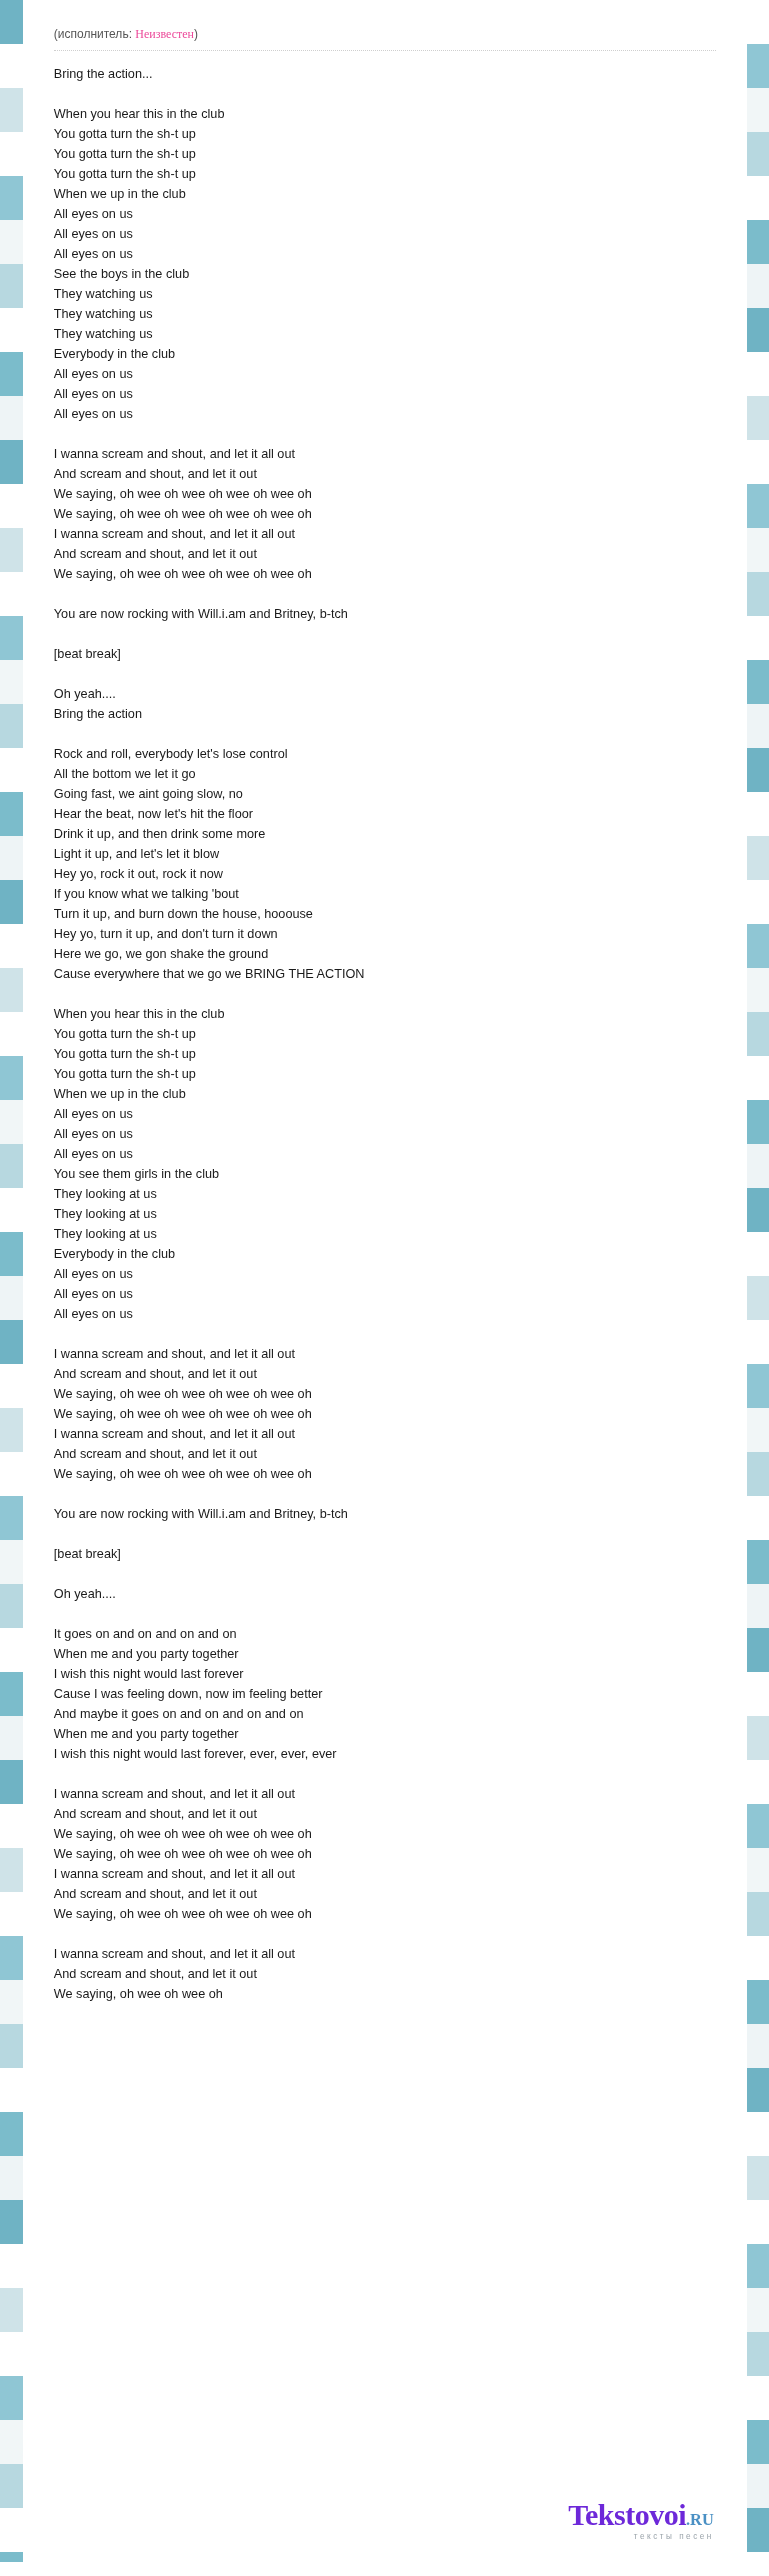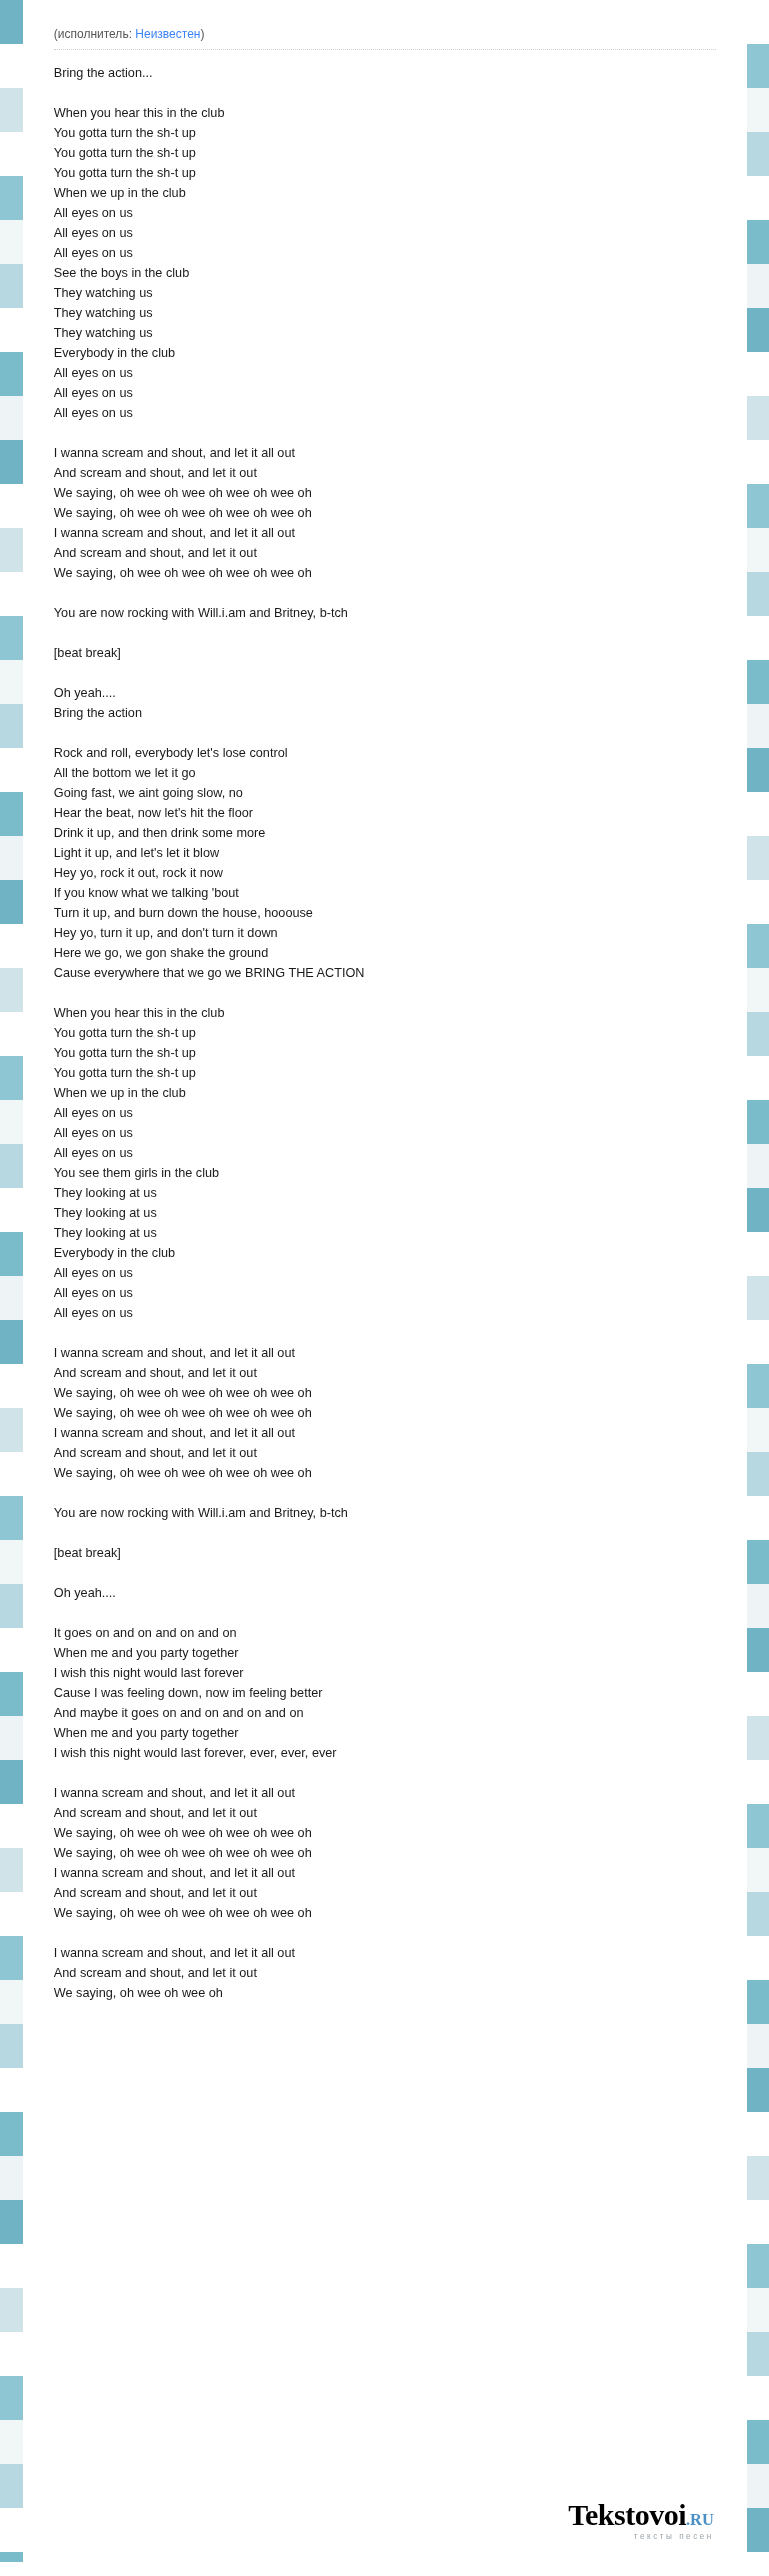--- a/index.html
+++ b/index.html
@@ -60,22 +60,23 @@
   }
 
   .artist-line {
     font-size: 12px;
     color: #555555;
     padding-bottom: 7.7px;
     border-bottom: 1px dotted #cfcfcf;
     margin-bottom: 13.5px;
   }
   .artist-link {
-    color: #3b82f6;
+    color: #ec4899;
     text-decoration: none;
+    font-family: Liberation Serif, serif;
   }
 
   .lyrics {
     font-size: 12.7px;
     line-height: 20px;
     color: #1a1a1a;
     white-space: pre-wrap;
     margin: 0;
     font-family: "Liberation Sans", sans-serif;
   }
@@ -84,21 +85,21 @@
   .logo-box {
     position: absolute;
     right: 27px;
     bottom: 17.3px;
     text-align: right;
     line-height: 1;
   }
   .logo-main {
     font-family: "Liberation Serif", serif;
     font-size: 30px;
-    color: #000000;
+    color: #6d28d9;
     font-weight: bold;
     letter-spacing: -0.5px;
   }
   .logo-ru {
     font-family: "Liberation Serif", serif;
     font-size: 16.4px;
     color: #4a90c4;
     font-weight: bold;
   }
   .logo-sub {

